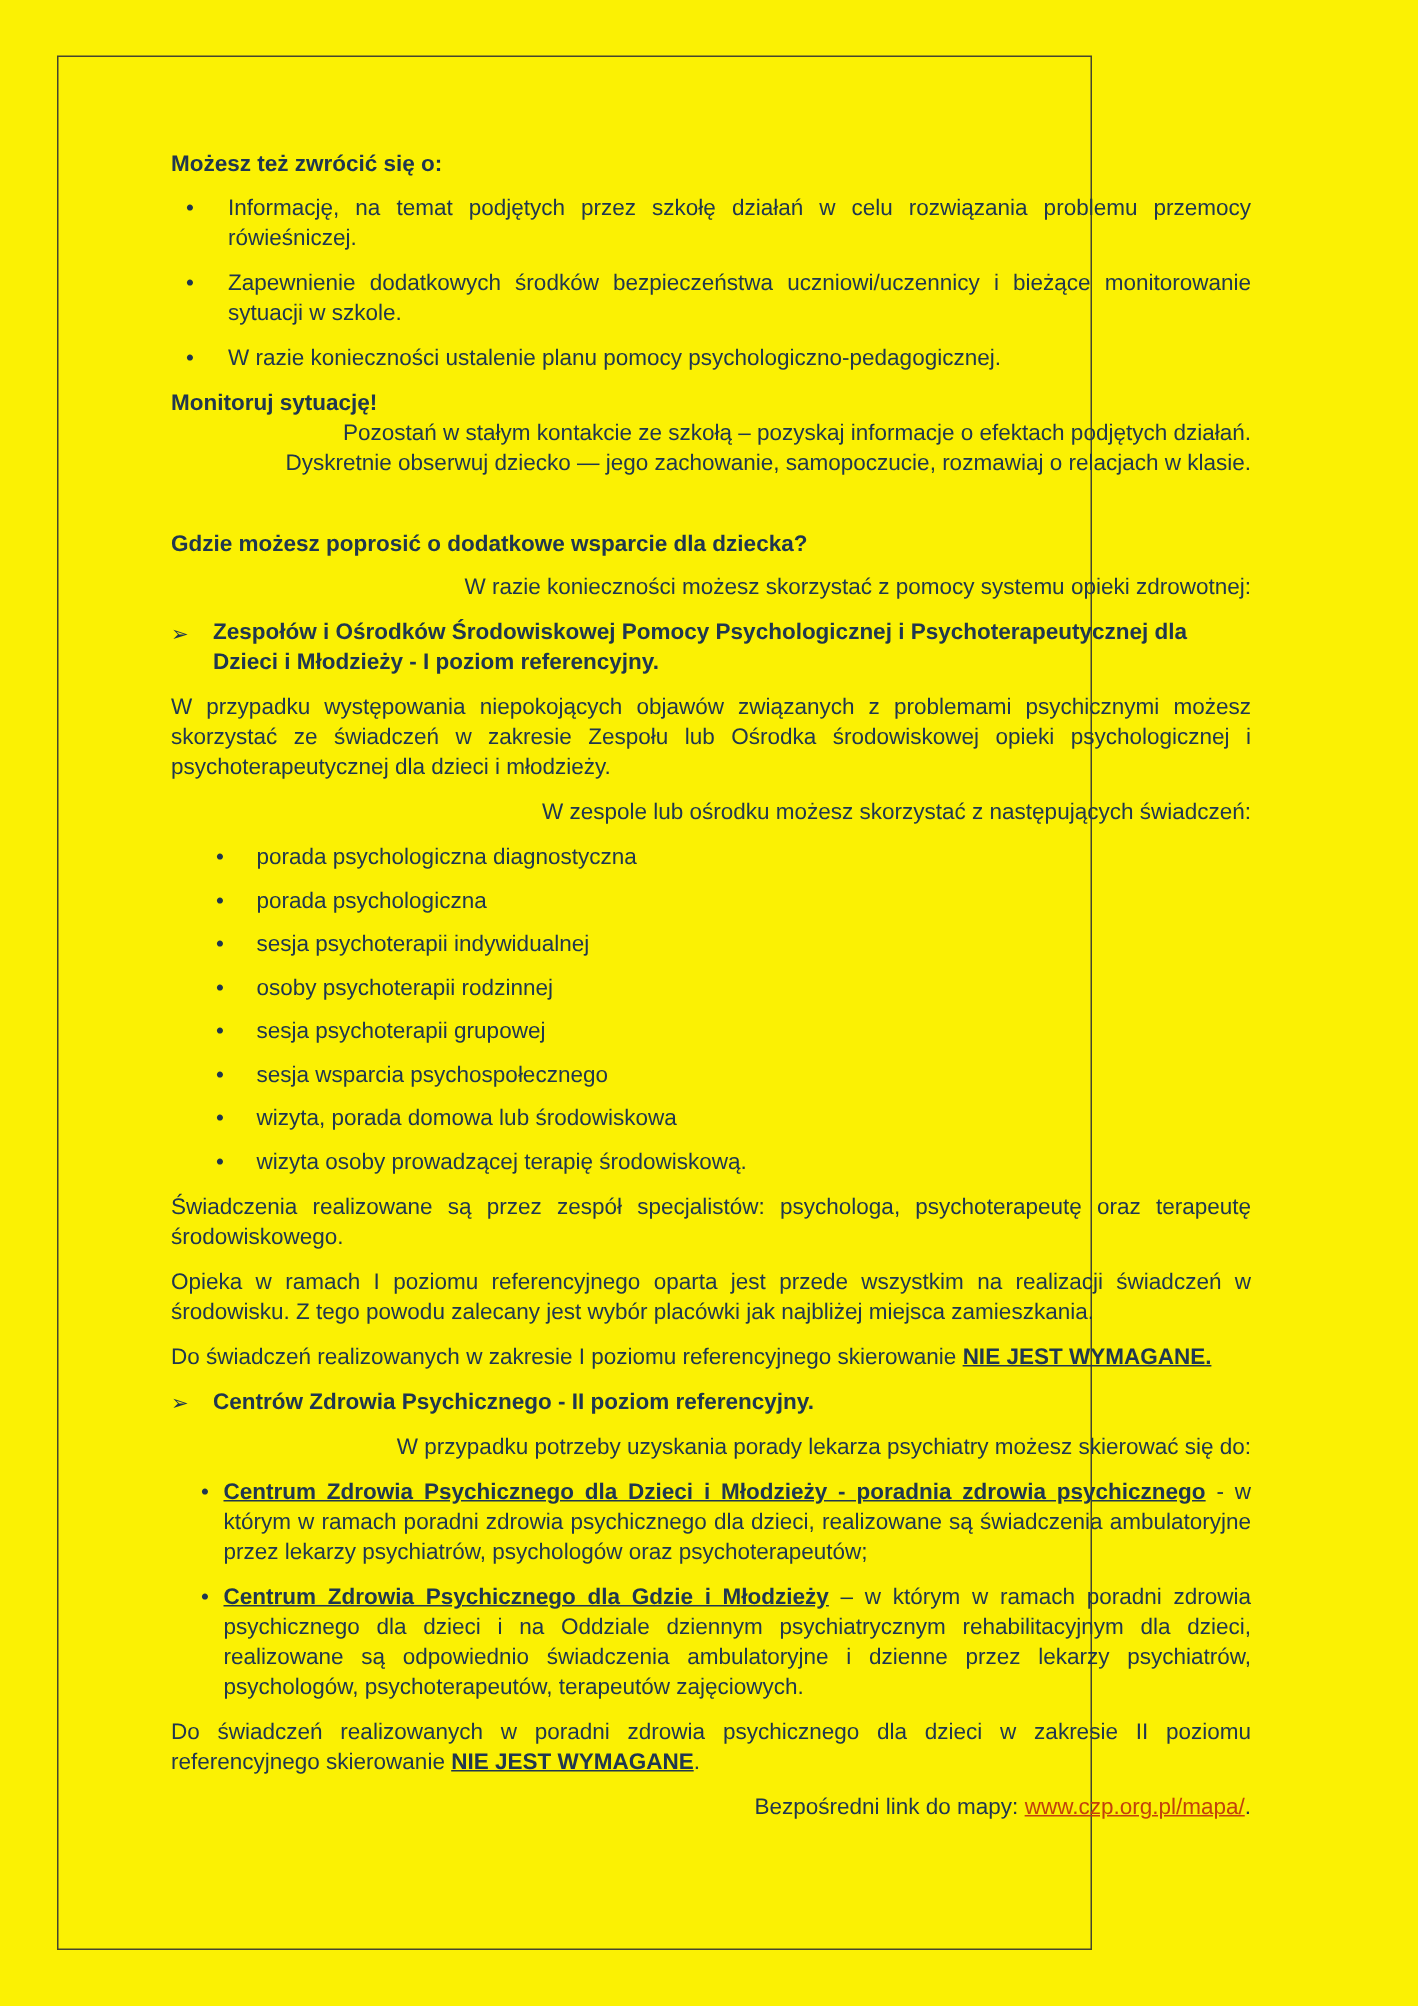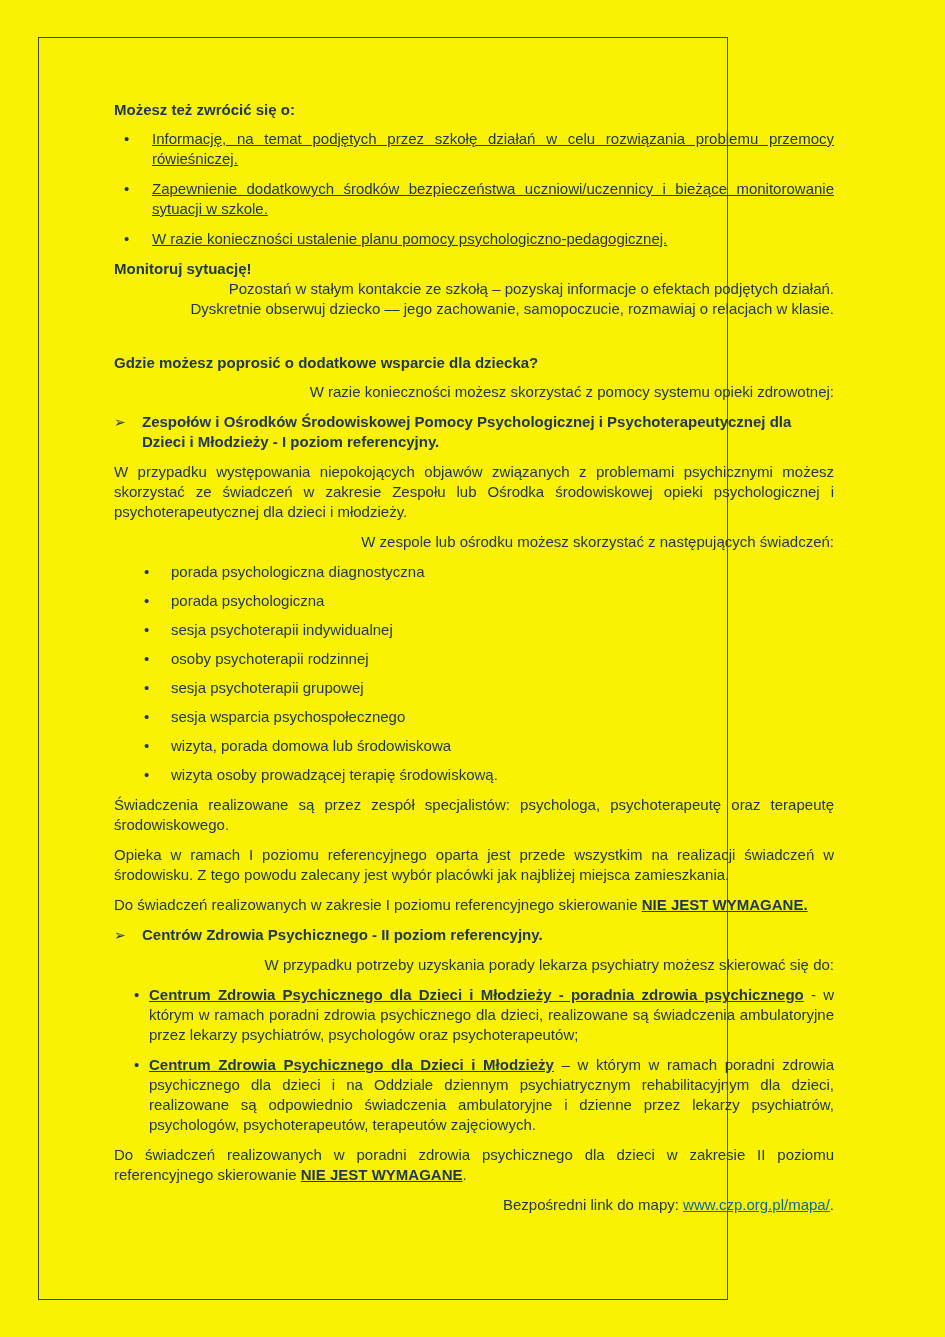--- a/index.html
+++ b/index.html
@@ -43,40 +43,40 @@
   .just { text-align: justify; }
   b, .bold { font-weight: bold; text-decoration: underline; }
 
   .brow { display: flex; margin: 0 0 10px 0; }
   .brow .marker {
     flex: none;
     width: 38px;
     padding-left: 10px;
     box-sizing: border-box;
   }
-  .brow .btext { flex: 1; text-decoration: underline; }
+  .brow .btext { flex: 1; }
 
   .arow { display: flex; margin: 0 0 10px 0; }
   .arow .marker {
     flex: none;
     width: 28px;
     font-size: 14px;
   }
   .arow .atext { flex: 1; font-weight: bold; }
 
   .svc-list { margin: 0 0 10px 0; }
   .svc-row { display: flex; margin: 0 0 9px 30px; }
   .svc-row .marker { flex: none; width: 27px; }
 
   .czp-row { display: flex; margin: 0 0 10px 20px; }
   .czp-row .marker { flex: none; width: 15px; }
   .czp-row .btext { flex: 1; }
 
   .maplink {
-    color: #0369a1;
+    color: #c2410c;
     margin-top: 22px;
   }
 </style>
 </head>
 <body>
 
 <div class="page">
   <div class="frame">
     <div class="content">
 
@@ -157,21 +157,21 @@
       </div>
 
       <p>W przypadku potrzeby uzyskania porady lekarza psychiatry możesz skierować się do:</p>
 
       <div class="czp-row">
         <span class="marker">•</span>
         <div class="btext just"><b>Centrum Zdrowia Psychicznego dla Dzieci i Młodzieży - poradnia zdrowia psychicznego</b><span> - w którym w ramach poradni zdrowia psychicznego dla dzieci, realizowane są świadczenia ambulatoryjne przez lekarzy psychiatrów, psychologów oraz psychoterapeutów;</span></div>
       </div>
       <div class="czp-row">
         <span class="marker">•</span>
-        <div class="btext just"><b>Centrum Zdrowia Psychicznego dla Dzieci i Młodzieży</b><span> – w którym w ramach poradni zdrowia psychicznego dla dzieci i na Oddziale dziennym psychiatrycznym rehabilitacyjnym dla dzieci, realizowane są odpowiednio świadczenia ambulatoryjne i dzienne przez lekarzy psychiatrów, psychologów, psychoterapeutów, terapeutów zajęciowych.</span></div>
+        <div class="btext just"><b>Centrum Zdrowia Psychicznego dla Gdzie i Młodzieży</b><span> – w którym w ramach poradni zdrowia psychicznego dla dzieci i na Oddziale dziennym psychiatrycznym rehabilitacyjnym dla dzieci, realizowane są odpowiednio świadczenia ambulatoryjne i dzienne przez lekarzy psychiatrów, psychologów, psychoterapeutów, terapeutów zajęciowych.</span></div>
       </div>
 
       <p class="just"><span>Do świadczeń realizowanych w poradni zdrowia psychicznego dla dzieci w zakresie II poziomu referencyjnego skierowanie </span><b>NIE JEST WYMAGANE</b><span>.</span></p>
 
       <p><span>Bezpośredni link do mapy: </span><a href="#" class="maplink">www.czp.org.pl/mapa/</a><span>.</span></p>
 
     </div>
   </div>
 </div>
 

